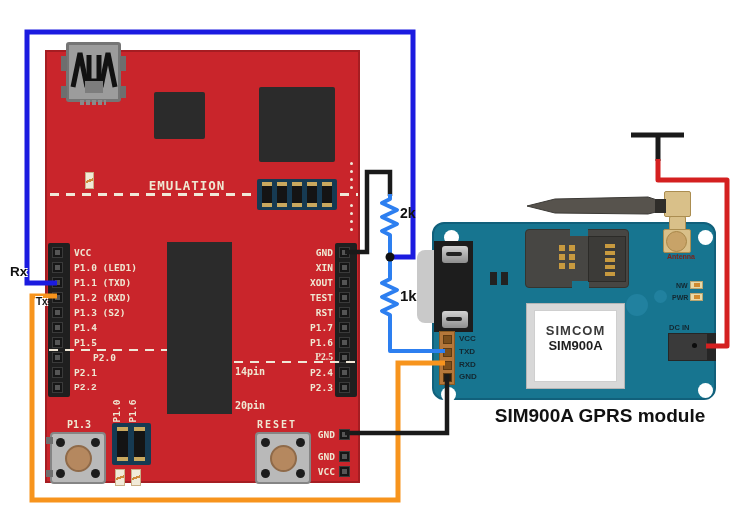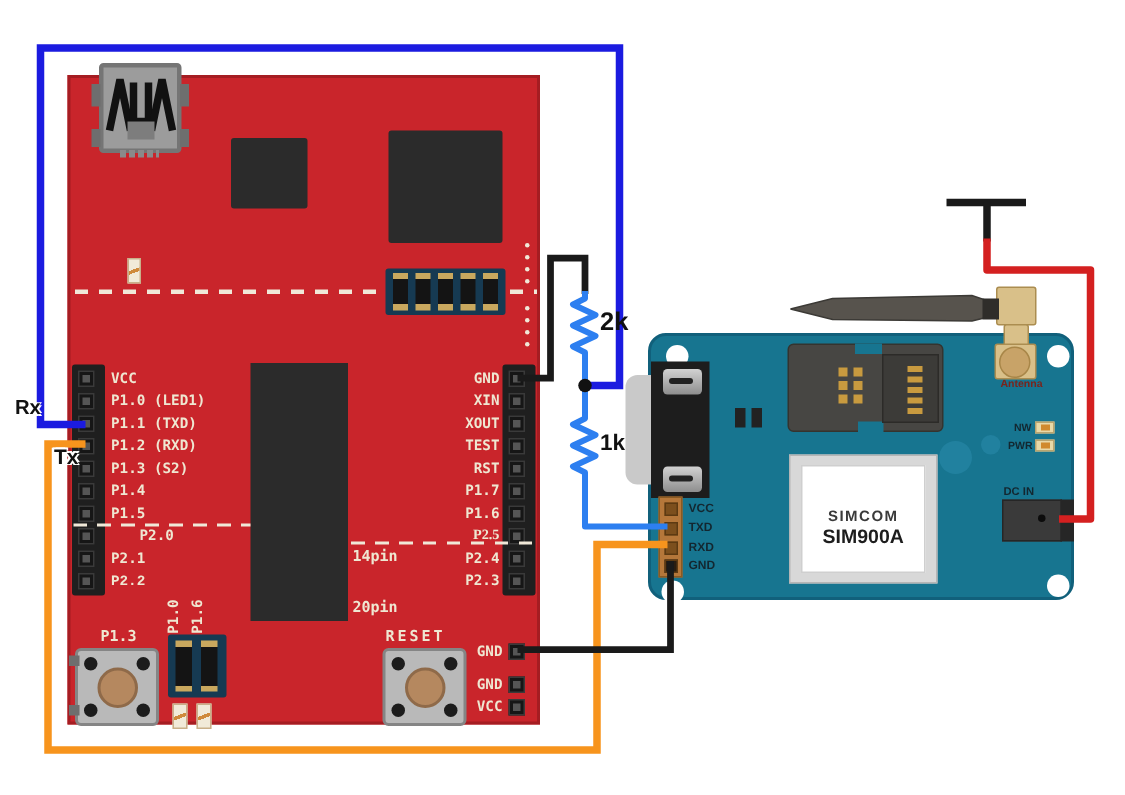--- a/index.html
+++ b/index.html
@@ -38,21 +38,21 @@
          border:3px solid #757575; border-radius:3px; }
   .usb-pins { position:absolute; left:80px; top:100px; width:26px; height:5px;
               background:repeating-linear-gradient(90deg,#8a8a8a 0 4px,transparent 4px 6px); }
 
   
   .sim-board { position:absolute; left:432px; top:222px; width:284px; height:178px;
                background:#177590; border:2px solid #11607b; border-radius:12px; }
   .hole { position:absolute; width:15px; height:15px; border-radius:50%; background:#ffffff; }
   .sim-chip-outer { position:absolute; left:92px; top:79px; width:99px; height:86px; background:#d8d8d8; border:1px solid #b5b5b5; }
   .sim-chip-inner { position:absolute; left:7px; top:6px; width:83px; height:72px; background:#ffffff; border:1px solid #cfcfcf; text-align:center; }
-  .sim-chip-inner .l1 { font-size:10px; font-weight:bold; color:#3a3a3a; margin-top:28px; letter-spacing:1px; }
+  .sim-chip-inner .l1 { font-size:13px; font-weight:bold; color:#3a3a3a; margin-top:12px; letter-spacing:1px; }
   .sim-chip-inner .l2 { font-size:13px; font-weight:bold; color:#1d1d1d; }
   .sim-label { position:absolute; font-size:8px; font-weight:bold; color:#132730; }
   .sim-pin-strip { position:absolute; left:5px; top:107px; width:16px; height:54px; background:#b5773a; border:1px solid #8a5a22; }
   .sim-pad { position:absolute; left:3px; width:9px; height:9px; background:#7c4f1d; border:1px solid #5d3a12; }
   .simholder { position:absolute; left:91px; top:5px; width:104px; height:59px; background:#474643; border-radius:4px; border:1px solid #35342f; }
   .gold { position:absolute; background:#c89a3f; }
   .notch { position:absolute; background:#177590; }
   .db9-d { position:absolute; left:-17px; top:26px; width:19px; height:73px; background:#c9c9c9; border-radius:8px 0 0 8px; }
   .db9-body { position:absolute; left:0px; top:17px; width:39px; height:91px; background:#1d1d1d; }
   .screwpost { position:absolute; left:8px; width:26px; height:17px; background:linear-gradient(#d2d2d2,#8e8e8e); border-radius:3px; }
@@ -81,20 +81,21 @@
 
     <div class="ic" style="left:107px;top:40px;width:51px;height:47px;"></div>
     <div class="ic" style="left:212px;top:35px;width:76px;height:75px;"></div>
     <div class="ic" style="left:120px;top:190px;width:65px;height:172px;border-radius:0;"></div>
 
     <div class="led-chip" style="left:38px;top:120px;width:9px;"></div>
 
     <div class="dash-line" style="left:3px;top:141px;width:207px;"></div>
     <div class="dash-line" style="left:293px;top:141px;width:18px;"></div>
 
+    <div class="mono board-title" style="left:85px;top:126px;width:110px;font-size:12.5px;">EMULATION</div>
 
     <div class="jumper-block" style="left:210px;top:127px;width:80px;height:31px;">
       <div class="jumper" style="left:5px;top:3px;height:25px;"></div>
       <div class="jumper" style="left:20px;top:3px;height:25px;"></div>
       <div class="jumper" style="left:35px;top:3px;height:25px;"></div>
       <div class="jumper" style="left:50px;top:3px;height:25px;"></div>
       <div class="jumper" style="left:65px;top:3px;height:25px;"></div>
     </div>
 
     <div class="dot-col" style="left:303px;top:110px;"></div>
@@ -294,17 +295,18 @@
     <path d="M390,239 L390,276" fill="none" stroke-width="4" stroke="#2d7ff0"></path>
     <path d="M390,275 L390,279 L382,283 L397,290 L382,297 L397,304 L382,311 L390,315 L390,351 L445,351" fill="none" stroke-width="4" stroke-linejoin="round" stroke="#2d7ff0"></path>
     <circle cx="390" cy="257" r="4.5" fill="#111"></circle>
 
     <path d="M631,135 L684,135" fill="none" stroke-width="5" stroke="#1a1a1a"></path>
     <path d="M658,135 L658,161" fill="none" stroke-width="5" stroke="#1a1a1a"></path>
     <path d="M658,159 L658,180 L727,180 L727,346 L706,346" fill="none" stroke-width="5" stroke-linejoin="round" stroke="#d42020"></path>
   </svg>
 
   <div class="flabel halo above" style="left:10px;top:264px;font-size:13.5px;">Rx</div>
-  <div class="flabel halo above" style="left:36px;top:296px;font-size:14px;">Tx</div>
-  <div class="flabel above" style="left:400px;top:205px;font-size:17px;text-align:center;">2k</div>
+  <div class="flabel halo above" style="left:36px;top:296px;font-size:10px;">Tx</div>
+  <div class="flabel above" style="left:400px;top:205px;font-size:14px;text-align:center;">2k</div>
   <div class="flabel above" style="left:400px;top:287px;font-size:15px;">1k</div>
+  <div class="caption above">SIM900A GPRS module</div>
 
 </div>
 
 </body></html>

